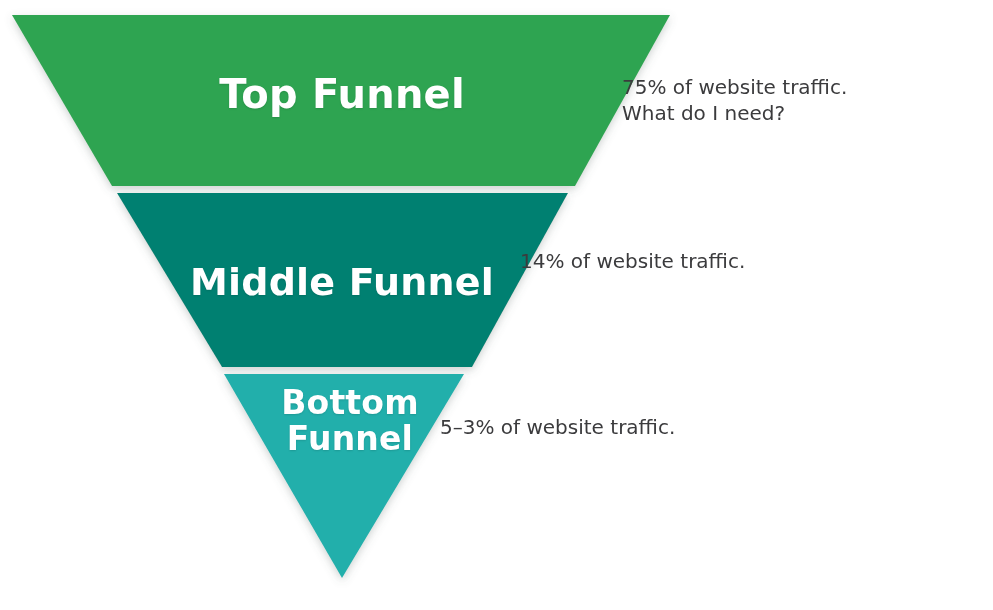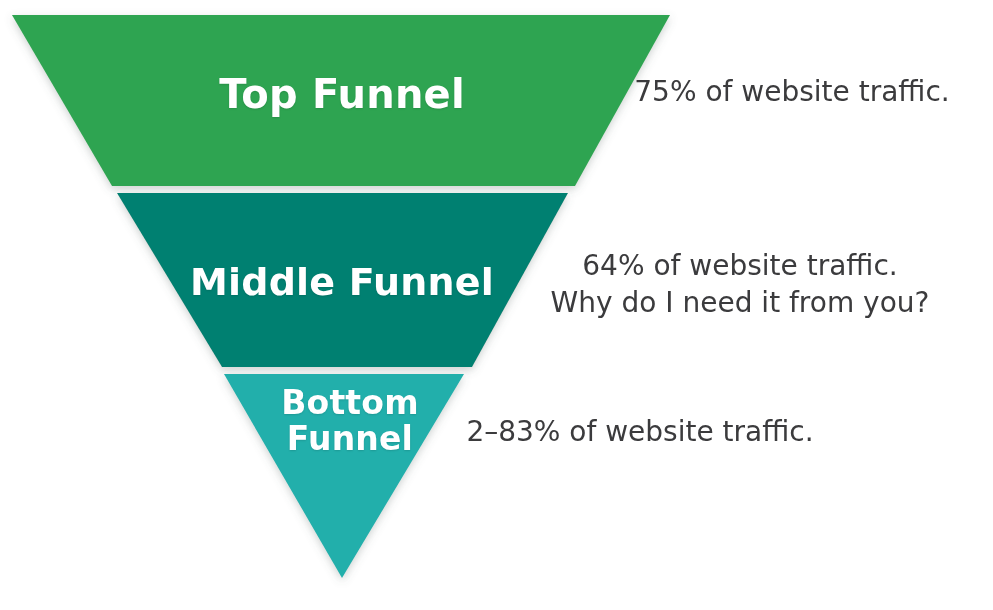--- a/index.html
+++ b/index.html
@@ -57,23 +57,23 @@
     width: 300px;
     font-size: 33px;
     line-height: 1.08;
   }
   
   .caption {
     position: absolute;
     color: #3b3b3d;
     font-family: "DejaVu Sans", "Liberation Sans", sans-serif;
     font-weight: normal;
-    font-size: 28px;
+    font-size: 20px;
     line-height: 1.32;
-    text-align: center;
+    text-align: left;
     white-space: nowrap;
   }
   .caption .caption-line {
     display: block;
   }
   #caption-top {
     left: 622px;
     top: 74px;
     width: 340px;
   }
@@ -109,24 +109,24 @@
 
   <div class="band-label" id="label-top">Top Funnel</div>
 
   <div class="band-label" id="label-middle">Middle Funnel</div>
 
   <div class="band-label" id="label-bottom">Bottom
 Funnel</div>
 
   <div class="caption" id="caption-top">
     <span class="caption-line">75% of website traffic.</span>
+    <span class="caption-line">What do I need?</span>
   </div>
 
   <div class="caption" id="caption-middle">
-    <span class="caption-line">64% of website traffic.</span>
-    <span class="caption-line">Why do I need it from you?</span>
+    <span class="caption-line">14% of website traffic.</span>
   </div>
 
   <div class="caption" id="caption-bottom">
-    <span class="caption-line">2–83% of website traffic.</span>
+    <span class="caption-line">5–3% of website traffic.</span>
   </div>
 
 </div>
 
 </body></html>

